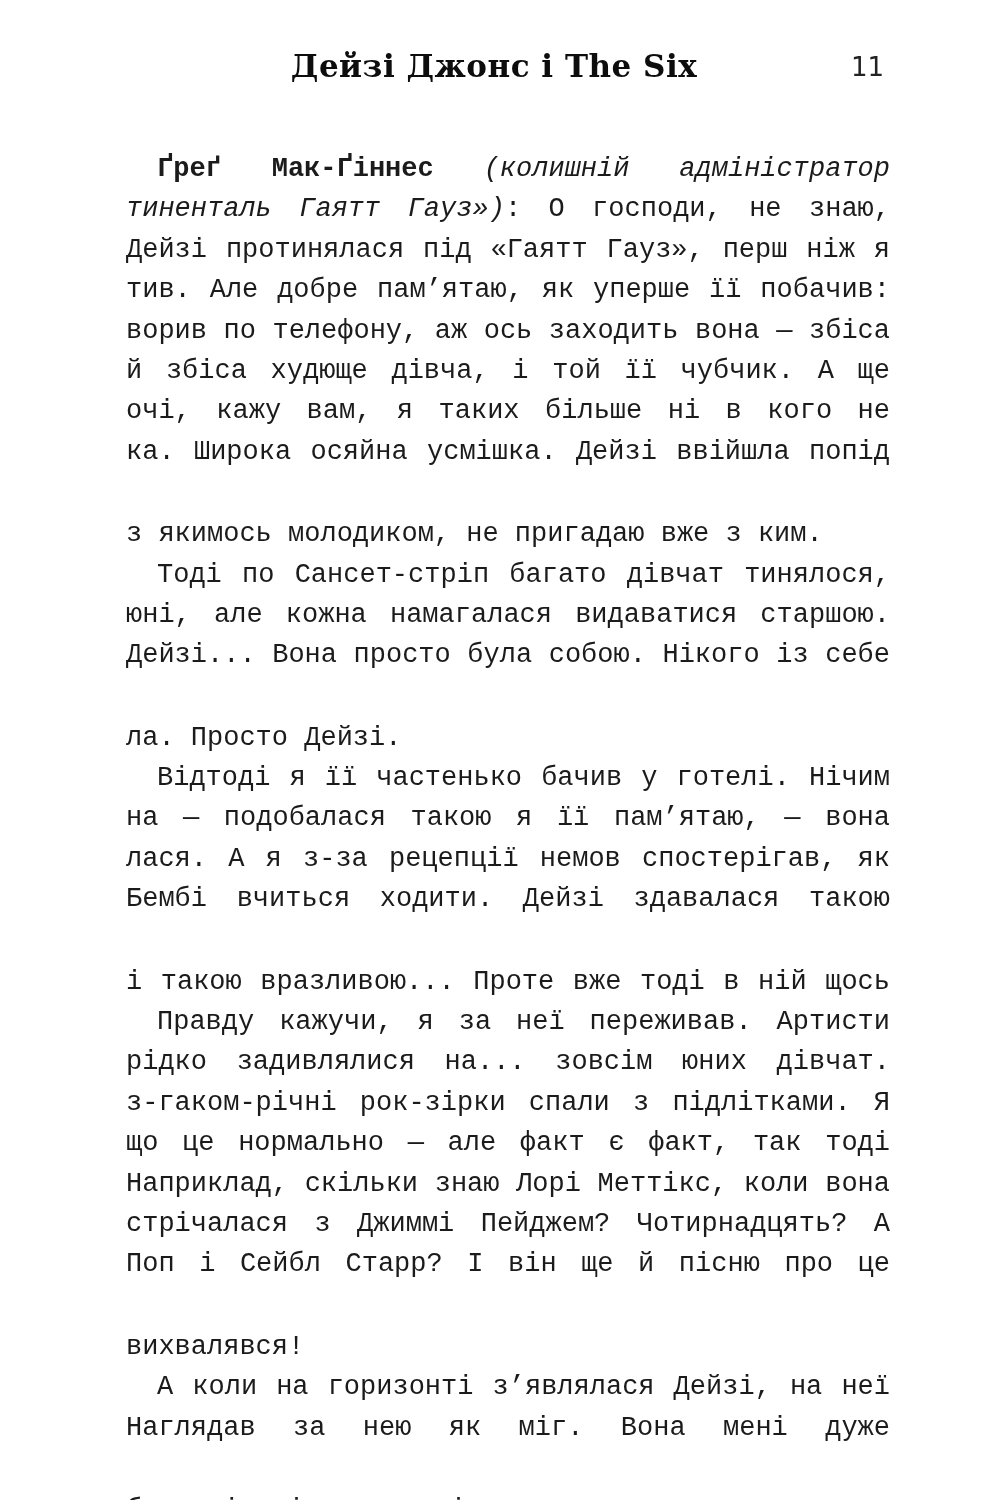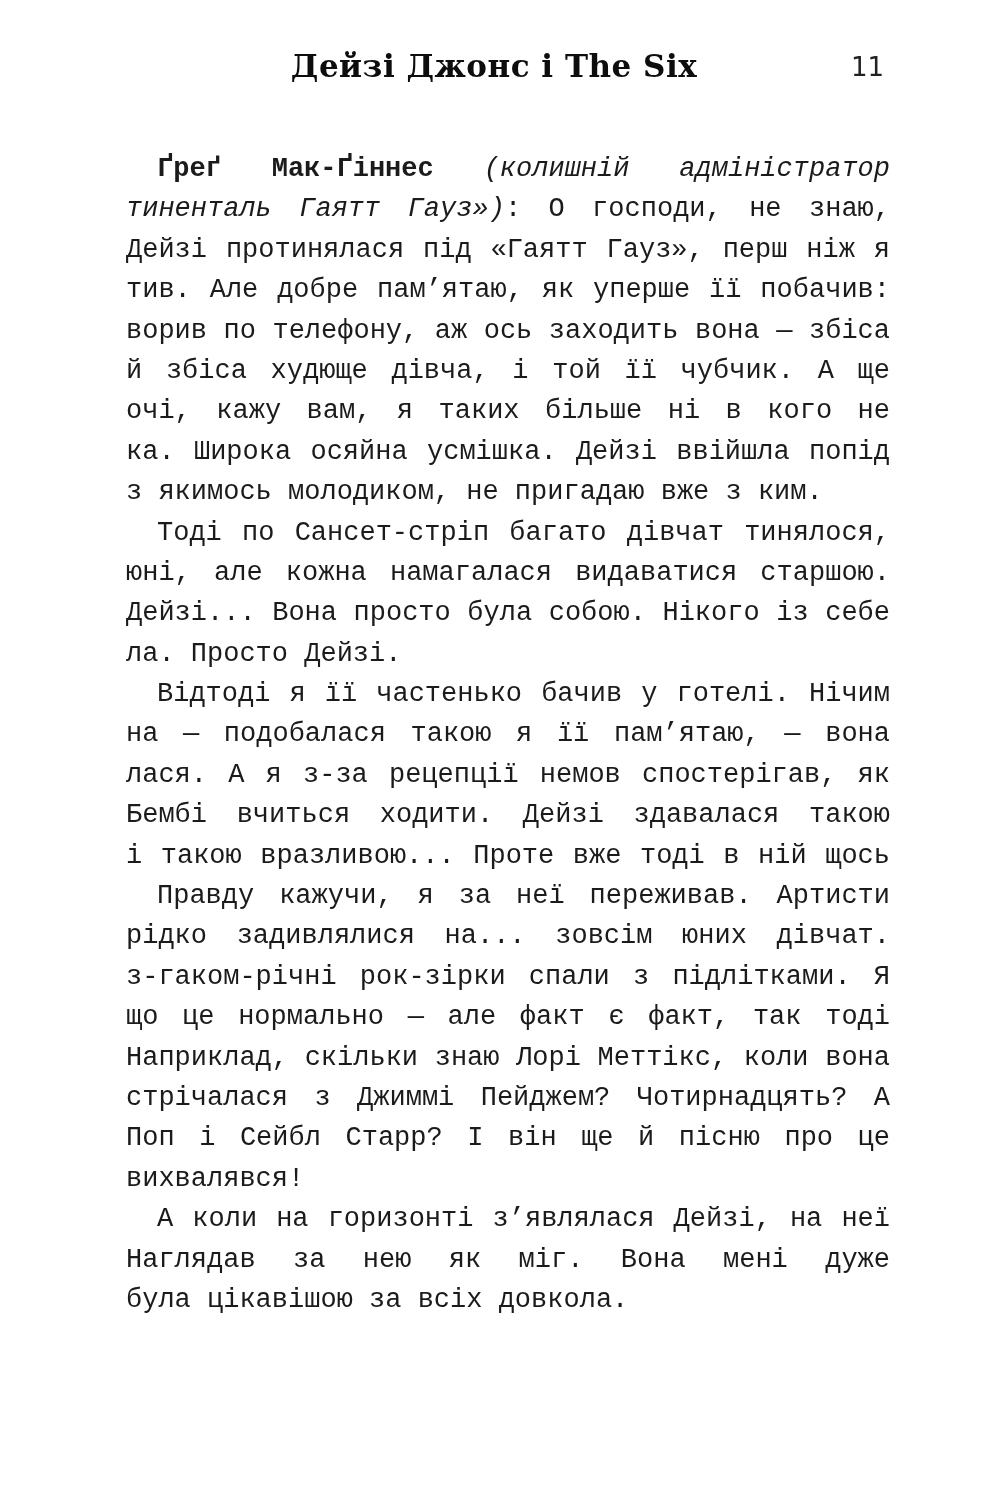--- a/index.html
+++ b/index.html
@@ -54,21 +54,21 @@
   .line {
     font-size: 27px;
     line-height: 40.4px;
     height: 40.4px;
     text-align: justify;
     text-align-last: justify;
     white-space: normal;
     overflow: hidden;
   }
   .line.first { text-indent: 31px; }
-  .line.last  { text-align-last: left; }
+  .line.last  { text-align-last: left; margin-top: 42px; }
   .seg-bold   { font-weight: bold; }
   .seg-italic { font-style: italic; }
 </style>
 </head>
 <body>
 
 <div class="page">
   <div class="running-header">
     <div class="header-title">Дейзі Джонс і The Six</div>
     <div class="page-number">11</div>

